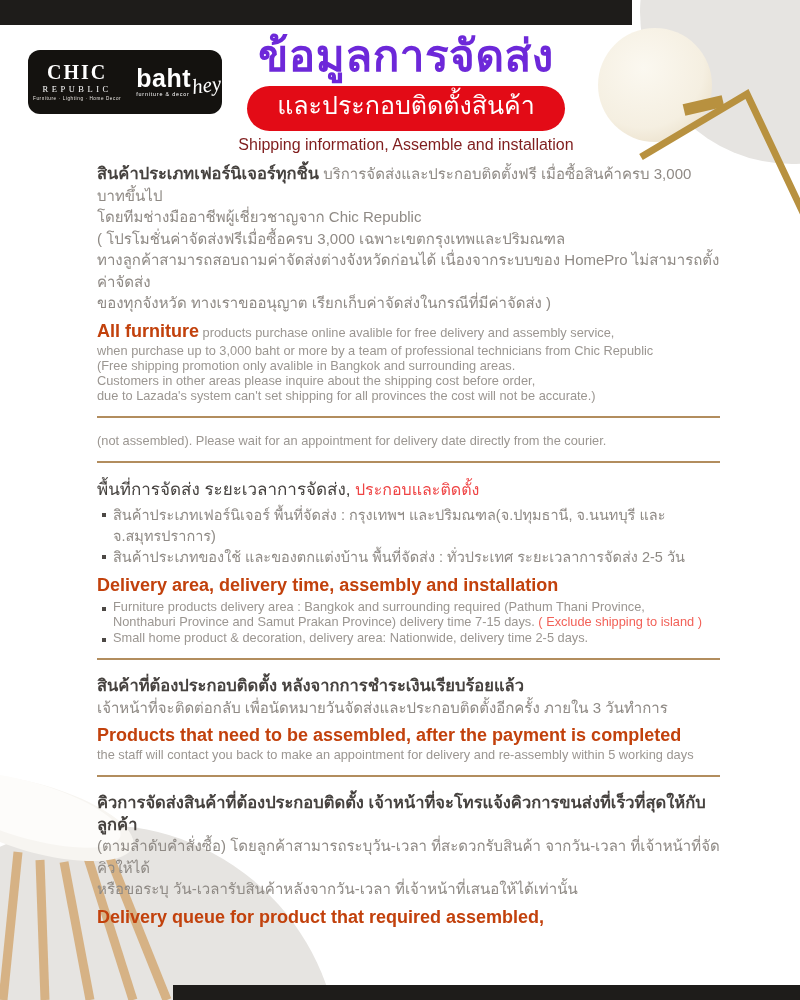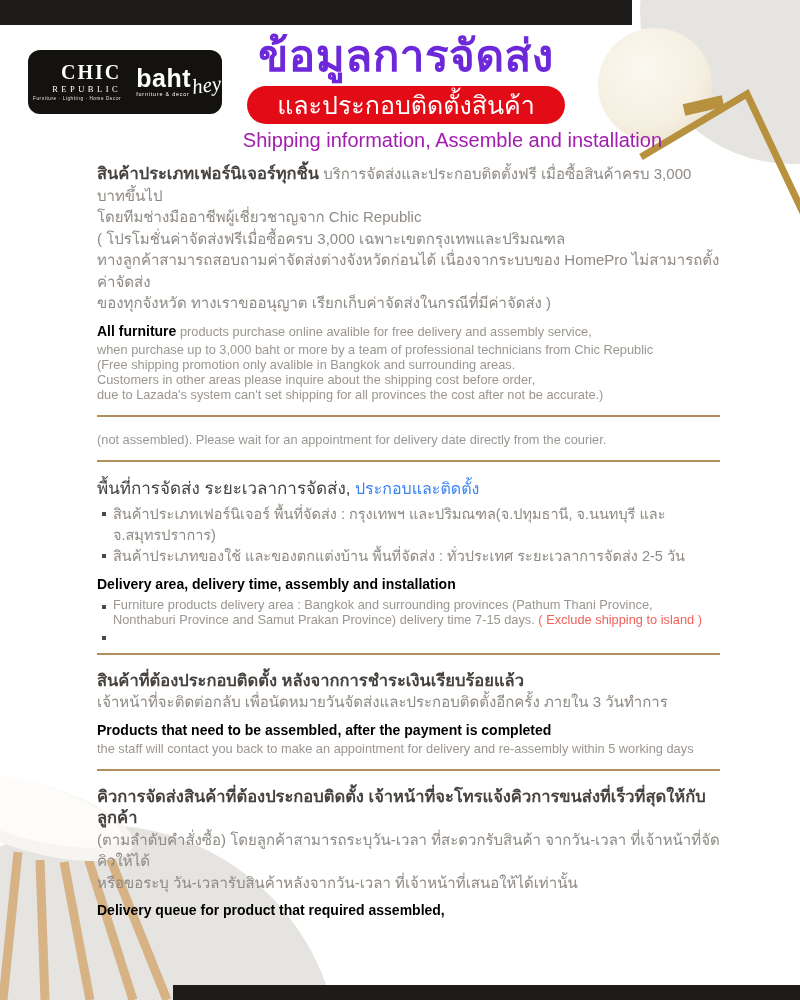--- a/index.html
+++ b/index.html
@@ -13,51 +13,51 @@
 
   .topbar { position:absolute; left:0; top:0; width:632px; height:25px; background:#1e1c1a; }
   .bottombar { position:absolute; left:173px; top:985px; right:0; height:15px; background:#1e1c1a; }
 
   
   .logo-box {
     position:absolute; left:28px; top:50px; width:194px; height:64px;
     background:#14120f; border-radius:12px;
     display:flex; align-items:center; justify-content:center; gap:15px; color:#fff;
   }
-  .chic-logo { text-align:right; line-height:1; }
+  .chic-logo { text-align:center; line-height:1; }
   .chic-name { font-family:"Liberation Serif","DejaVu Serif",serif; font-size:20px; font-weight:bold; letter-spacing:2px; }
   .chic-sub  { font-family:"Liberation Serif","DejaVu Serif",serif; font-size:8.5px; letter-spacing:3.5px; margin-top:3px; }
   .chic-tag  { font-size:4.6px; letter-spacing:.6px; margin-top:3px; color:#e9e6e2; }
   .rina-logo { position:relative; line-height:1; text-align:left; padding-right:26px; }
   .rina-name { font-size:25px; font-weight:bold; letter-spacing:.5px; }
   .rina-sub  { font-size:5.4px; letter-spacing:.8px; margin-top:1px; }
   .rina-script { position:absolute; right:-4px; bottom:2px; font-family:"Liberation Serif","DejaVu Serif",serif;
     font-style:italic; font-size:21px; transform:rotate(-8deg); }
 
   .title-wrap { position:absolute; left:150px; top:26px; width:512px; text-align:center; }
   .title-th { font-size:44px; font-weight:800; color:#6d28d9; line-height:1.35; letter-spacing:.5px; }
   .badge {
     display:inline-block; margin-top:1px; background:#e30b16; color:#ffffff;
-    font-size:25px; line-height:1.3; padding:3px 30px 2px; border-radius:25px;
+    font-size:25px; line-height:1.3; padding:3px 30px 9px; border-radius:25px;
   }
-  .subtitle { margin-top:5px; font-size:20px; color:#a21caf;text-align:right; }
+  .subtitle { margin-top:5px; font-size:16px; color:#7f1d1d; }
 
   
   .content { position:absolute; left:97px; top:163px; width:623px; }
   .divider { height:2px; background:#b28d5e; margin:13px 0 15px; }
 
   .th-para { font-size:15px; line-height:21.5px; color:#8f8a85; }
   .th-lead { font-size:16.5px; font-weight:bold; color:#46423f; }
   .en-para { font-size:12.8px; line-height:15px; color:#9b9691; margin-top:7px; }
-  .en-lead { font-size:14px; font-weight:bold; color:#000000; }
+  .en-lead { font-size:18px; font-weight:bold; color:#c2410c; }
   .en-lead-line { line-height:21px; }
 
   .sec-head-th { font-size:17px; line-height:24px; }
   .sec-head-th .b { font-weight:normal; color:#46423f; }
-  .sec-head-th .n { color:#3b82f6; font-size:16px; }
+  .sec-head-th .n { color:#ef4444; font-size:16px; }
 
   .bullets-th { margin-top:3px; }
   .bullet { display:flex; }
   .bullet .dot { flex:none; width:4px; height:4px; background:#4c4845; margin:8px 7px 0 5px; }
   .bullet-th-text { font-size:14.5px; line-height:21px; color:#8f8a85; }
   .bullets-en { margin-top:2px; }
   .bullet-en-text { font-size:12.8px; line-height:15.5px; color:#9b9691; }
   .red-note { color:#f26158; }
 </style>
 </head>
@@ -121,21 +121,21 @@
         <span>โดยทีมช่างมืออาชีพผู้เชี่ยวชาญจาก Chic Republic</span><br>
         <span>( โปรโมชั่นค่าจัดส่งฟรีเมื่อซื้อครบ 3,000 เฉพาะเขตกรุงเทพและปริมณฑล</span><br>
         <span>ทางลูกค้าสามารถสอบถามค่าจัดส่งต่างจังหวัดก่อนได้ เนื่องจากระบบของ HomePro ไม่สามารถตั้งค่าจัดส่ง</span><br>
         <span>ของทุกจังหวัด ทางเราขออนุญาต เรียกเก็บค่าจัดส่งในกรณีที่มีค่าจัดส่ง )</span>
       </div>
       <div class="en-para">
         <div class="en-lead-line"><span class="en-lead">All furniture</span><span> products purchase online avalible for free delivery and assembly service,</span></div>
         <span>when purchase up to 3,000 baht or more by a team of professional technicians from Chic Republic</span><br>
         <span>(Free shipping promotion only avalible in Bangkok and surrounding areas.</span><br>
         <span>Customers in other areas please inquire about the shipping cost before order,</span><br>
-        <span>due to Lazada's system can't set shipping for all provinces the cost after not be accurate.)</span>
+        <span>due to Lazada's system can't set shipping for all provinces the cost will not be accurate.)</span>
       </div>
     </div>
     <div class="divider"></div>
 
     <div class="section">
       <div class="en-para">
         <span>(not assembled). Please wait for an appointment for delivery date directly from the courier.</span>
       </div>
     </div>
     <div class="divider"></div>
@@ -155,27 +155,28 @@
           <span class="dot"></span>
           <span class="bullet-th-text">สินค้าประเภทของใช้ และของตกแต่งบ้าน พื้นที่จัดส่ง : ทั่วประเทศ ระยะเวลาการจัดส่ง 2-5 วัน</span>
         </div>
       </div>
       <div class="en-para">
         <div class="en-lead-line"><span class="en-lead">Delivery area, delivery time, assembly and installation</span></div>
         <div class="bullets-en">
           <div class="bullet">
             <span class="dot"></span>
             <span class="bullet-en-text">
-              <span>Furniture products delivery area : Bangkok and surrounding provinces (Pathum Thani Province,</span><br>
+              <span>Furniture products delivery area : Bangkok and surrounding required (Pathum Thani Province,</span><br>
               <span>Nonthaburi Province and Samut Prakan Province) delivery time 7-15 days.</span>
               <span class="red-note">( Exclude shipping to island )</span>
             </span>
           </div>
           <div class="bullet">
             <span class="dot"></span>
+            <span class="bullet-en-text">Small home product &amp; decoration, delivery area: Nationwide, delivery time 2-5 days.</span>
           </div>
         </div>
       </div>
     </div>
     <div class="divider"></div>
 
     <div class="section">
       <div class="th-para">
         <span class="th-lead">สินค้าที่ต้องประกอบติดตั้ง หลังจากการชำระเงินเรียบร้อยแล้ว</span><br>
         <span>เจ้าหน้าที่จะติดต่อกลับ เพื่อนัดหมายวันจัดส่งและประกอบติดตั้งอีกครั้ง ภายใน 3 วันทำการ</span>

